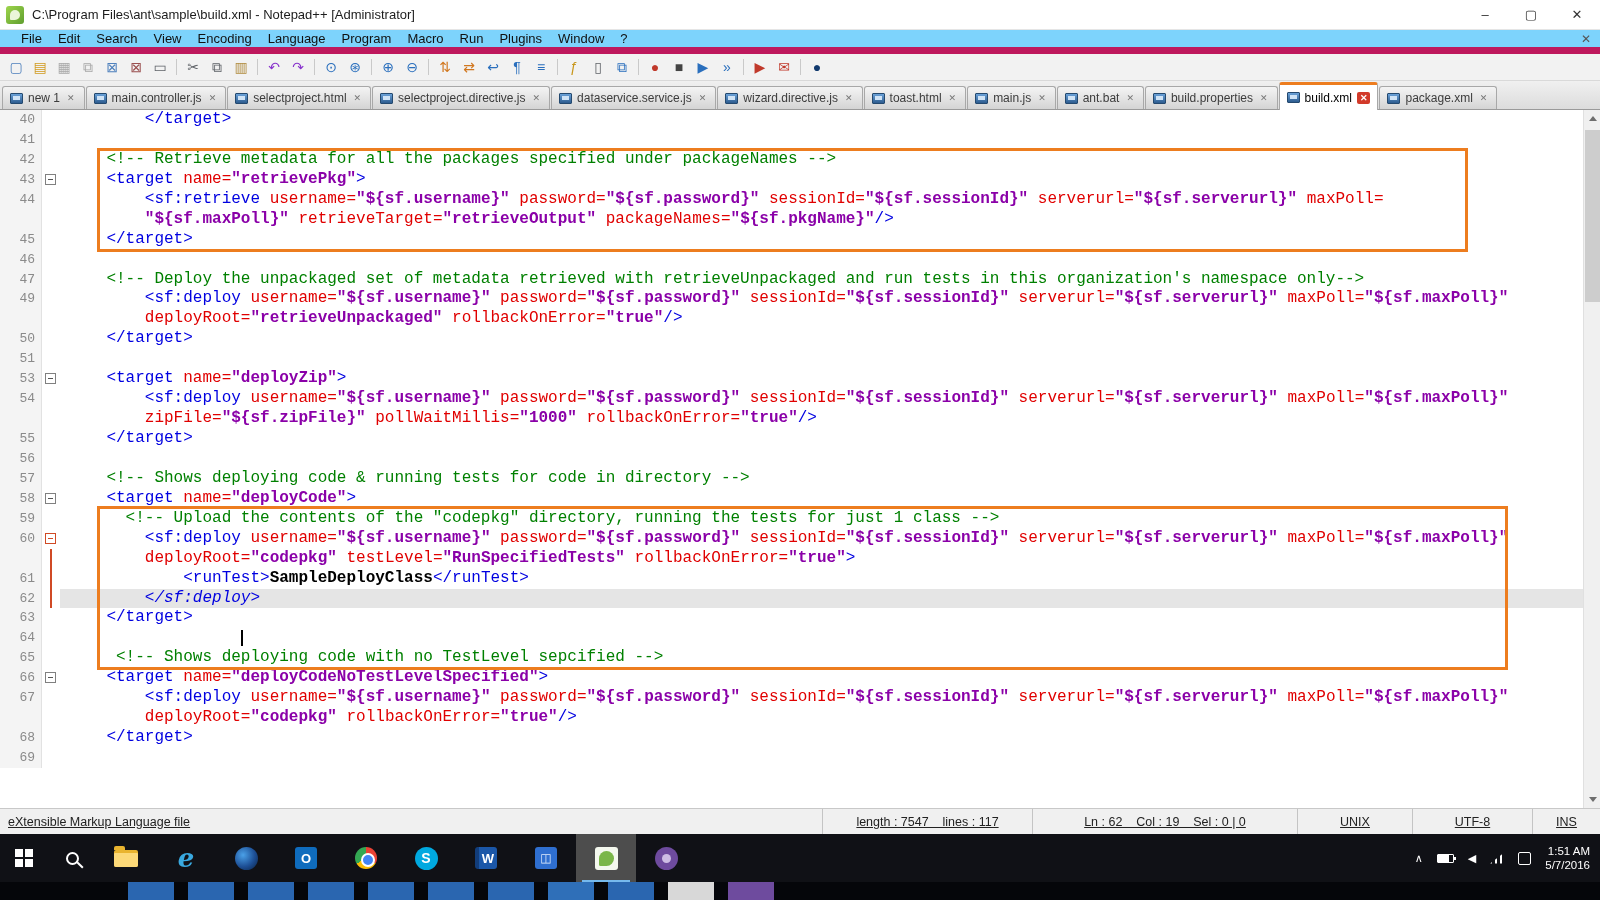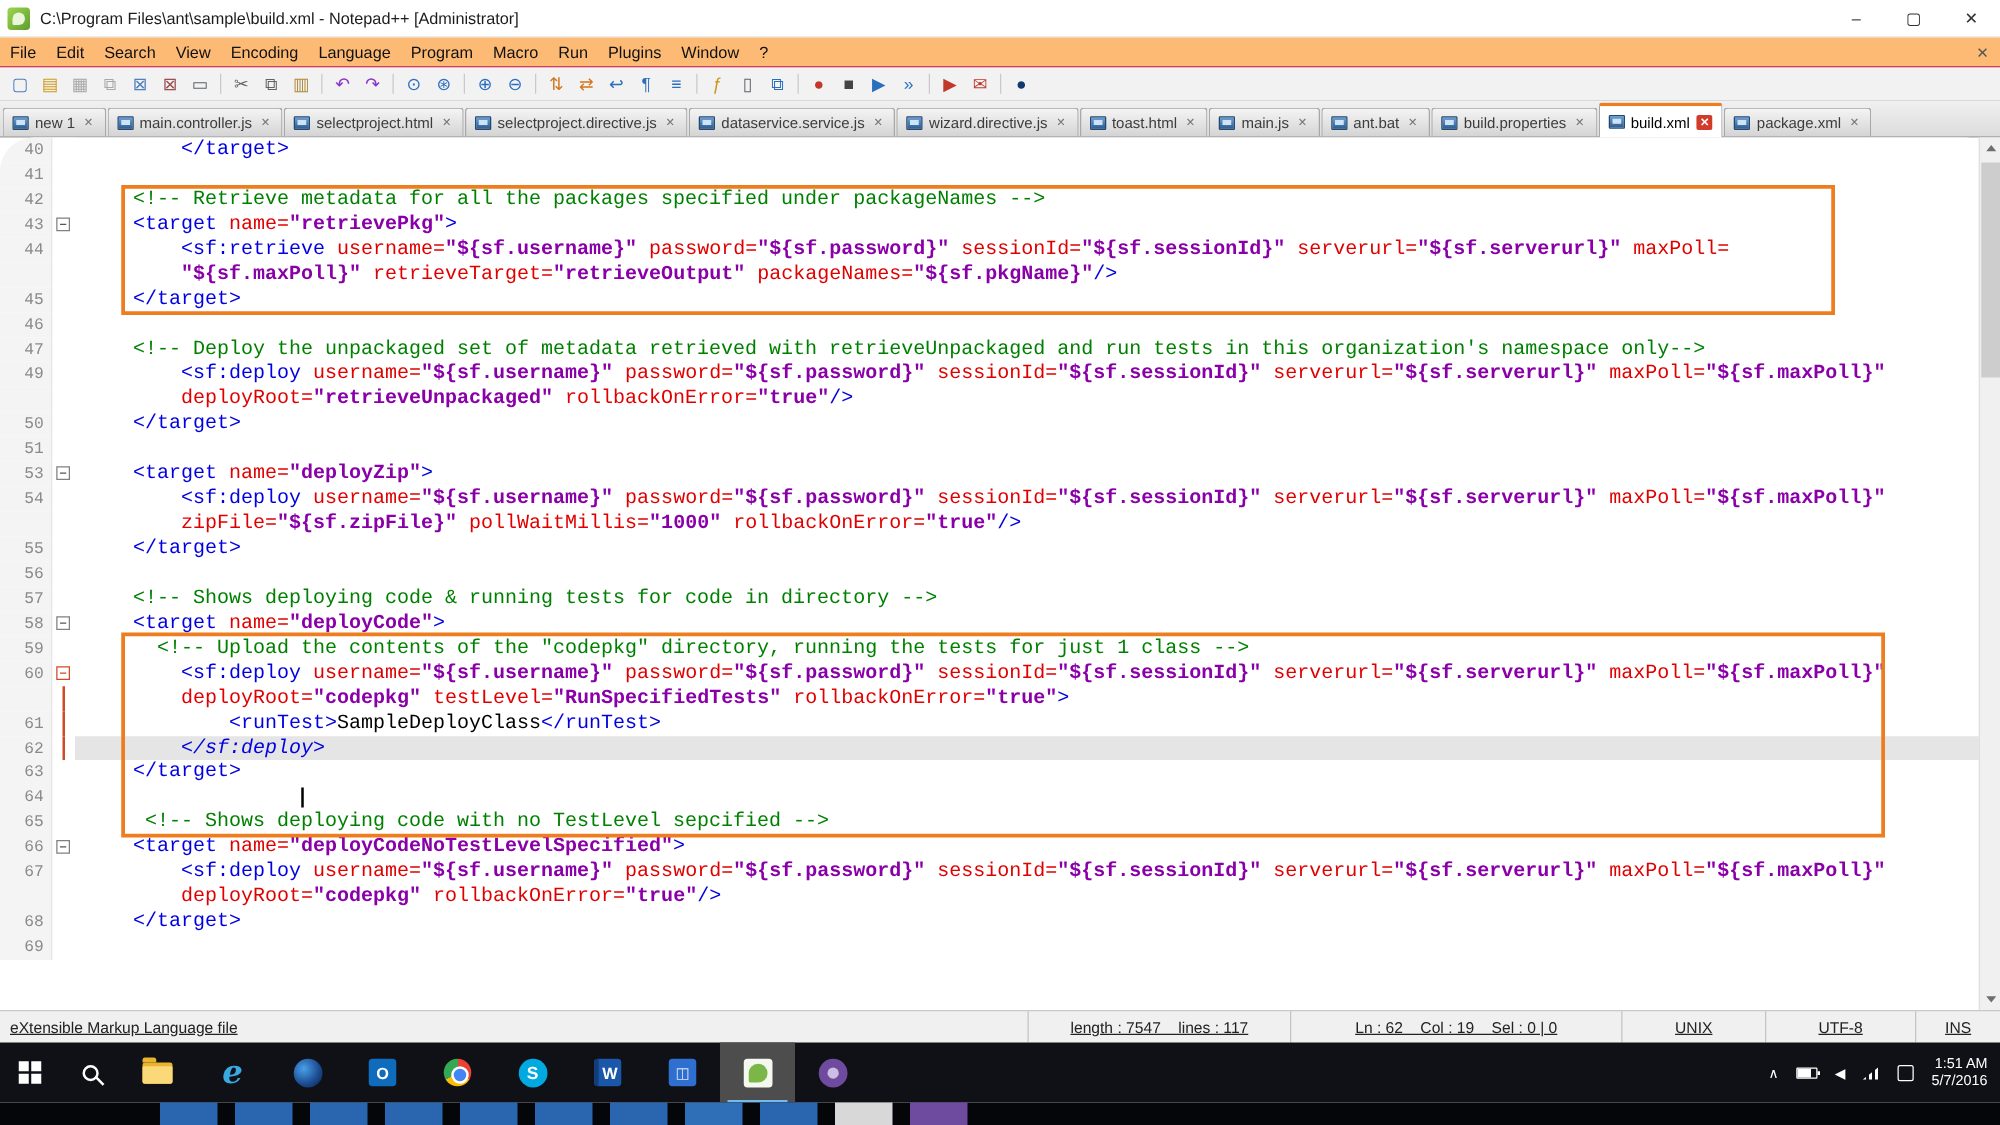--- a/index.html
+++ b/index.html
@@ -12,56 +12,56 @@
 
   
   .titlebar{position:absolute;top:0;left:0;right:0;height:30px;background:#ffffff;display:flex;align-items:center;border-bottom:1px solid #e5e5e5;}
   .appicon{width:18px;height:18px;margin:0 8px 0 6px;border-radius:3px;background:linear-gradient(135deg,#9ed54c,#5f9e2f);position:relative;}
   .appicon::after{content:"";position:absolute;inset:4px;background:#eaf6da;border-radius:50% 50% 50% 10%;}
   .wtitle{font-size:13px;color:#1c1c1c;}
   .wctrls{margin-left:auto;display:flex;height:100%;}
   .wbtn{width:46px;height:100%;display:flex;align-items:center;justify-content:center;font-size:13px;color:#333;}
 
   
-  .menubar{position:absolute;top:30px;left:0;right:0;height:24px;background:#fdba74;display:flex;align-items:center;border-bottom:1px solid #be185d;}
+  .menubar{position:absolute;top:30px;left:0;right:0;height:24px;background:#7dd3fc;display:flex;align-items:center;border-bottom:7px solid #be185d;padding-left:13px;}
   .menu-items{display:flex;align-items:center;height:100%;}
   .mi{padding:0 8px;font-size:13px;color:#111;height:100%;display:flex;align-items:center;}
   .menu-close{margin-left:auto;width:28px;text-align:center;font-size:12px;color:#555;}
 
   
   .toolbar{position:absolute;top:54px;left:0;right:0;height:27px;background:#f2f2f2;display:flex;align-items:center;padding-left:4px;border-bottom:1px solid #d9d9d9;}
   .ti{width:22px;height:22px;margin:0 1px;display:flex;align-items:center;justify-content:center;font-size:14px;border-radius:2px;cursor:default;}
   .tsep{width:1px;height:16px;background:#c9c9c9;margin:0 4px;}
 
   
   .tabbar{position:absolute;top:81px;left:0;right:0;height:29px;background:linear-gradient(#f0f0f0,#dcdcdc);display:flex;align-items:flex-end;padding-left:2px;border-bottom:1px solid #9a9a9a;}
   .tab{display:flex;align-items:center;gap:5px;height:23px;padding:0 7px;margin-right:1px;background:linear-gradient(#f4f4f4,#d4d4d4);border:1px solid #a8a8a8;border-bottom:none;border-radius:3px 3px 0 0;font-size:12px;color:#3c3c3c;white-space:nowrap;}
   .tab.active{height:28px;background:#fff;color:#000;border-top:3px solid var(--ann);margin-bottom:-1px;}
   .tabicon{width:13px;height:11px;background:linear-gradient(#6aa1d8,#2d5c8f);border:1px solid #24496f;border-radius:1px;position:relative;}
   .tabicon::after{content:"";position:absolute;inset:2px 2px 3px 2px;background:#cfe3f6;}
   .tclose{font-size:9px;color:#777;border:1px solid transparent;padding:0 1px;}
   .tab.active .tclose{color:#fff;background:#d23a2a;border-radius:2px;font-weight:bold;padding:0 2px;}
 
   
-  .editor{position:absolute;top:110px;left:0;right:0;height:698px;background:#fff;overflow:hidden;border-radius:27px;}
+  .editor{position:absolute;top:110px;left:0;right:0;height:698px;background:#fff;overflow:hidden;}
   .erow{display:flex;height:19.94px;line-height:19.94px;}
   .ln{width:42px;flex:none;text-align:right;padding-right:6px;font:13px/19.94px "Liberation Mono",monospace;color:#8a8a8a;background:#f4f4f4;border-right:1px solid #e2e2e2;}
   .fm{width:18px;flex:none;position:relative;background:#fff;}
   .fm.rl::after{content:"";position:absolute;left:8px;top:0;bottom:0;width:2px;background:#d04a25;}
   .fbox{position:absolute;left:3px;top:4px;width:11px;height:11px;border:1px solid #808080;background:#fff;}
   .fbox::after{content:"";position:absolute;left:2px;top:4px;width:5px;height:1px;background:#555;}
   .fbox.red{border-color:#d04a25;}
   .fbox.red::after{background:#d04a25;}
   .cl{flex:1;padding-left:8px;font:16px/19.94px "Liberation Mono",monospace;white-space:pre;overflow:hidden;}
   .erow.cur .cl{background:#e5e5e5;font-style:italic;}
   .sg-t{color:var(--c-tag);}
   .sg-a{color:var(--c-attr);}
   .sg-v{color:var(--c-val);font-weight:bold;}
   .sg-c{color:var(--c-com);}
-  .sg-x{color:#000;font-weight:normal;}
+  .sg-x{color:#000;font-weight:bold;}
   .sg-p{color:#000;}
 
   .caret{position:absolute;left:241px;top:630px;width:2px;height:16px;background:#000;}
 
   
   .ann{position:absolute;border:3px solid var(--ann);pointer-events:none;z-index:6;}
   .ann1{left:97px;top:148px;width:1371px;height:104px;}
   .ann2{left:97px;top:506px;width:1411px;height:164px;}
 
   

